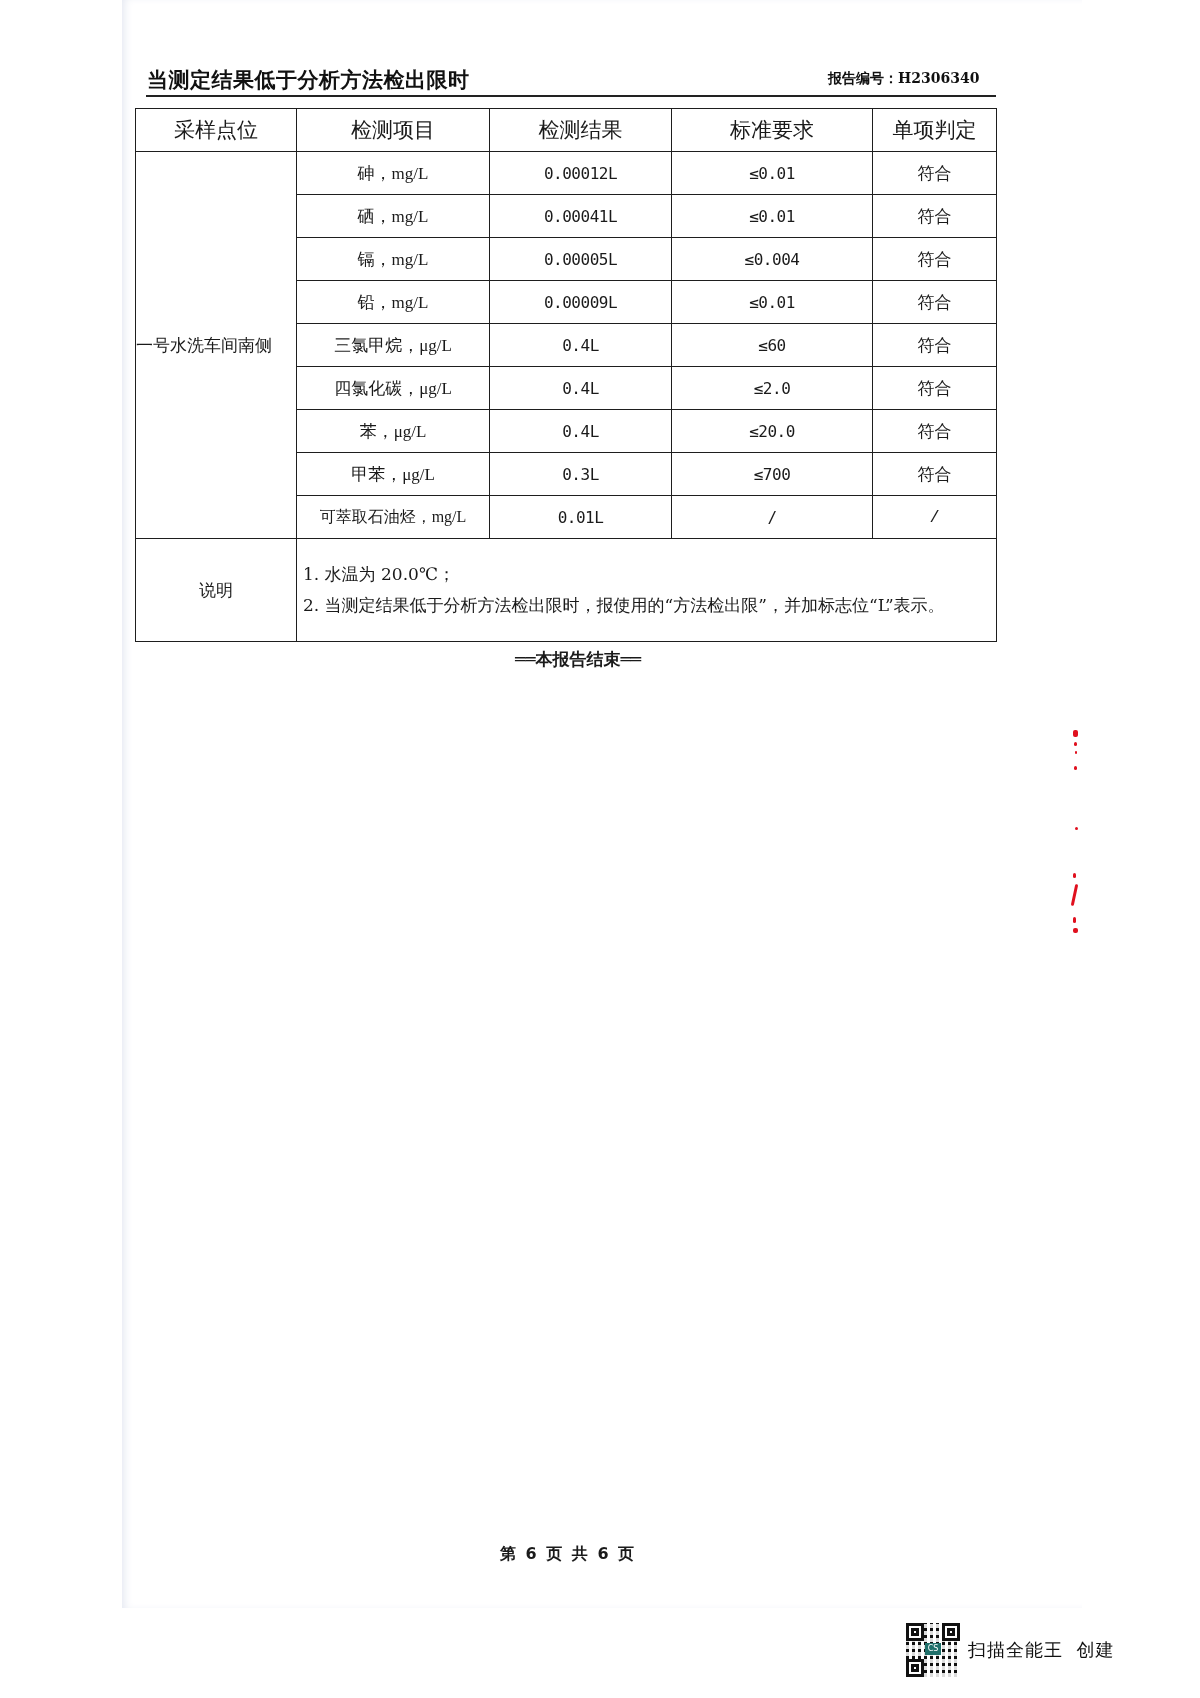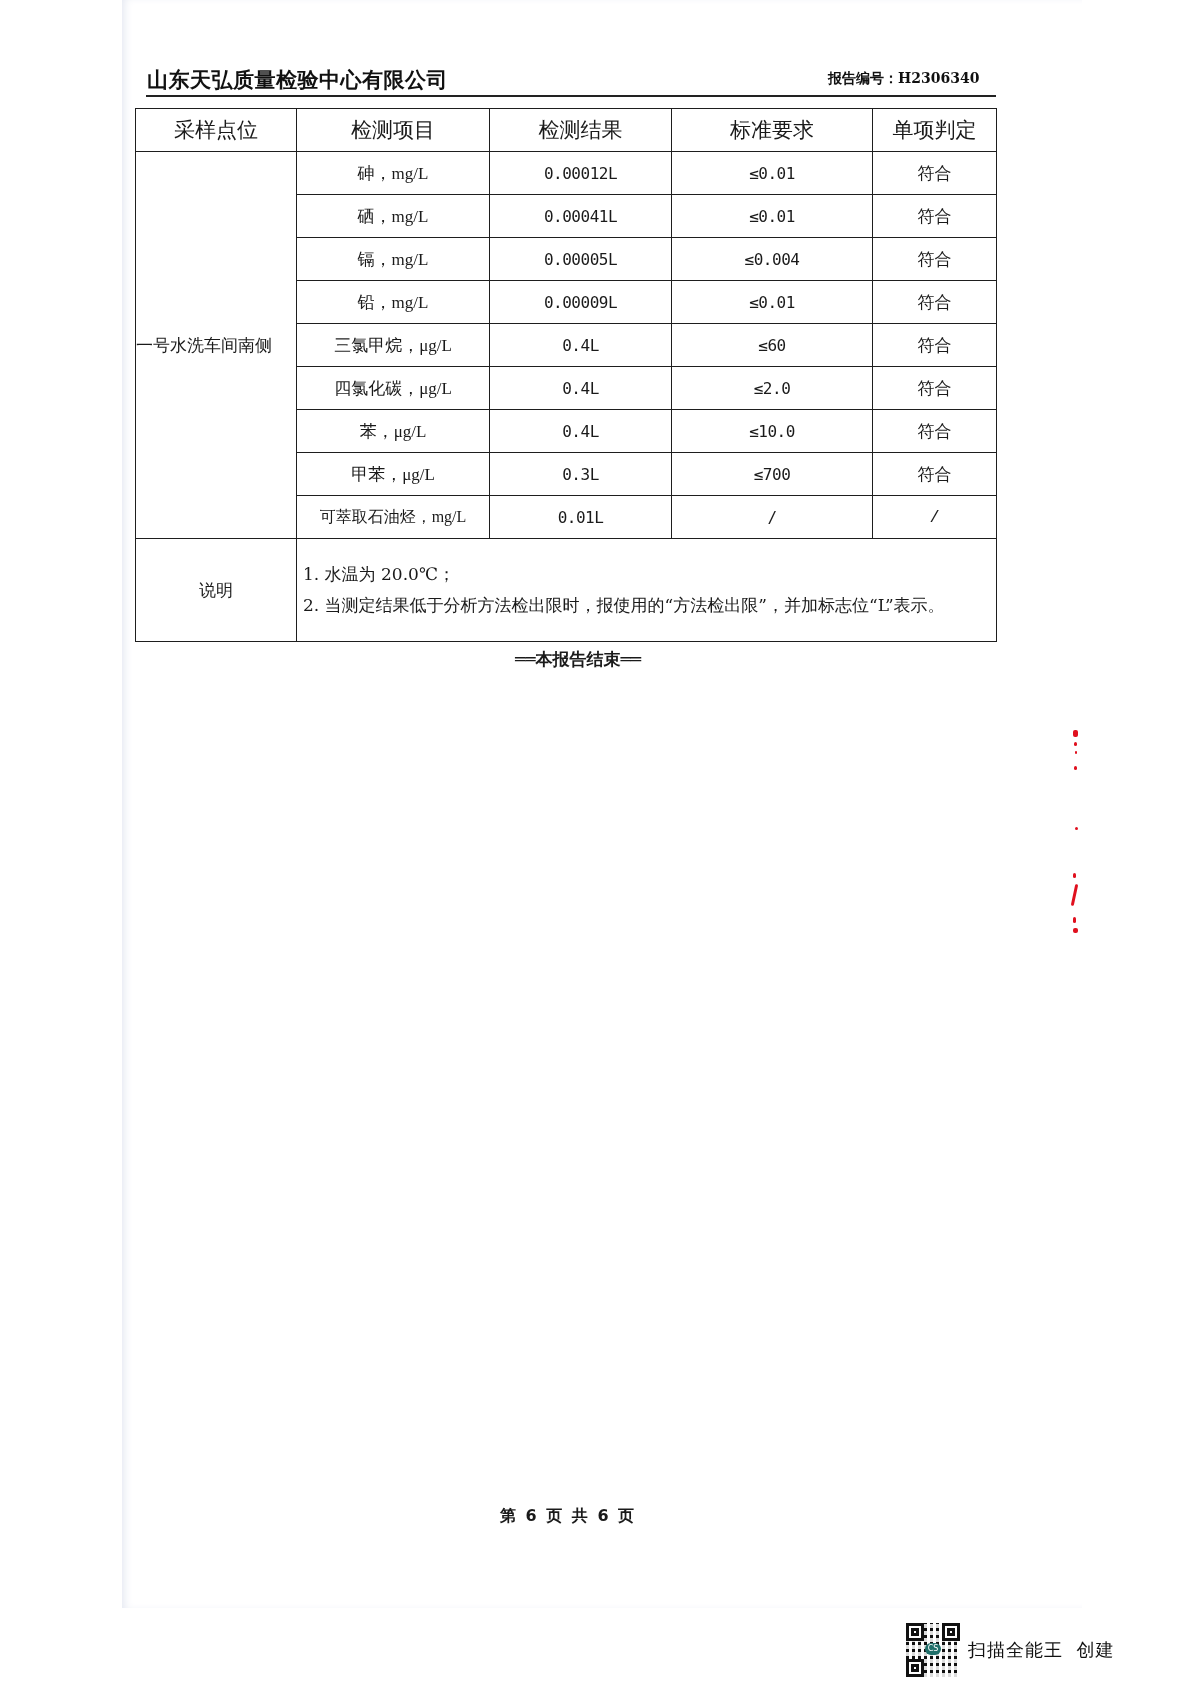--- a/index.html
+++ b/index.html
@@ -42,49 +42,49 @@
   .c-res, .c-std { font-family: "DejaVu Sans Mono", "Liberation Mono", monospace; font-size: 16px; letter-spacing: -0.5px; }
   .c-loc { font-family: "DejaVu Sans", "Liberation Sans", sans-serif; font-size: 17px; white-space: nowrap; overflow: hidden; text-align: left !important; }
   .c-judge { font-family: Liberation Mono, monospace; }
   .notes-label { font-family: "DejaVu Sans", "Liberation Sans", sans-serif; height: 96px; }
   .notes { text-align: left !important; padding: 20px 6px !important; line-height: 31px; font-size: 17px; }
   .end-mark {
     position: absolute; left: 488px; top: 648px; width: 180px; text-align: center;
     font-family: "DejaVu Sans", "Liberation Sans", sans-serif; font-weight: bold; font-size: 17px;
   }
   .page-no {
-    position: absolute; left: 500px; top: 1506px;
+    position: absolute; left: 500px; top: 1544px;
     font-family: "DejaVu Sans", "Liberation Sans", sans-serif; font-weight: bold; font-size: 16px;
     word-spacing: 4px;
   }
   .stamp-mark { position: absolute; background: #e0101e; border-radius: 2px; }
   .watermark {
     position: absolute; left: 906px; top: 1622px; height: 56px; display: flex; align-items: center;
   }
   .qr {
     width: 54px; height: 54px; position: relative; background:
       repeating-linear-gradient(90deg, #111 0 3px, #fff 3px 6px),
       #fff;
     background-blend-mode: normal;
     margin-right: 8px;
   }
   .qr::before {
     content: ""; position: absolute; inset: 0;
     background: repeating-linear-gradient(0deg, rgba(255,255,255,0.85) 0 4px, transparent 4px 7px);
   }
   .qr .fin { position: absolute; width: 12px; height: 12px; border: 3px solid #111; background: #fff; box-shadow: inset 0 0 0 2px #fff, inset 0 0 0 5px #111; z-index: 2; }
-  .qr .cs { position: absolute; left: 19px; top: 20px; width: 16px; height: 12px; background: #1f6f6a; color: #fff; font-size: 8px; line-height: 12px; text-align: center; font-family: "DejaVu Sans", sans-serif; z-index: 3; border-radius: 6px; }
+  .qr .cs { position: absolute; left: 19px; top: 20px; width: 16px; height: 12px; background: #1f6f6a; color: #fff; font-size: 8px; line-height: 12px; text-align: center; font-family: "DejaVu Sans", sans-serif; z-index: 3; border-radius: 0; }
   .wm-text { font-family: "DejaVu Sans", "Liberation Sans", sans-serif; font-size: 18px; color: #111; letter-spacing: 1px; }
 </style>
 </head>
 <body>
 
 <div class="page"></div>
 
-<div class="hdr-company">山东天弘质量检验中心有限公司</div>
+<div class="hdr-company">当测定结果低于分析方法检出限时</div>
 <div class="hdr-report">
   <span>报告编号：</span><span>H2306340</span>
 </div>
 <div class="hdr-rule"></div>
 
 <table class="report">
   <colgroup>
     <col style="width:161px">
       <col style="width:193px">
       <col style="width:182px">
@@ -132,21 +132,21 @@
   </tr>
   <tr class="r">
     <td class="c-item">四氯化碳，μg/L</td>
     <td class="c-res">0.4L</td>
     <td class="c-std">≤2.0</td>
     <td class="c-judge">符合</td>
   </tr>
   <tr class="r">
     <td class="c-item">苯，μg/L</td>
     <td class="c-res">0.4L</td>
-    <td class="c-std">≤10.0</td>
+    <td class="c-std">≤20.0</td>
     <td class="c-judge">符合</td>
   </tr>
   <tr class="r">
     <td class="c-item">甲苯，μg/L</td>
     <td class="c-res">0.3L</td>
     <td class="c-std">≤700</td>
     <td class="c-judge">符合</td>
   </tr>
   <tr class="r">
     <td class="c-item" style="font-size:16px">可萃取石油烃，mg/L</td>

